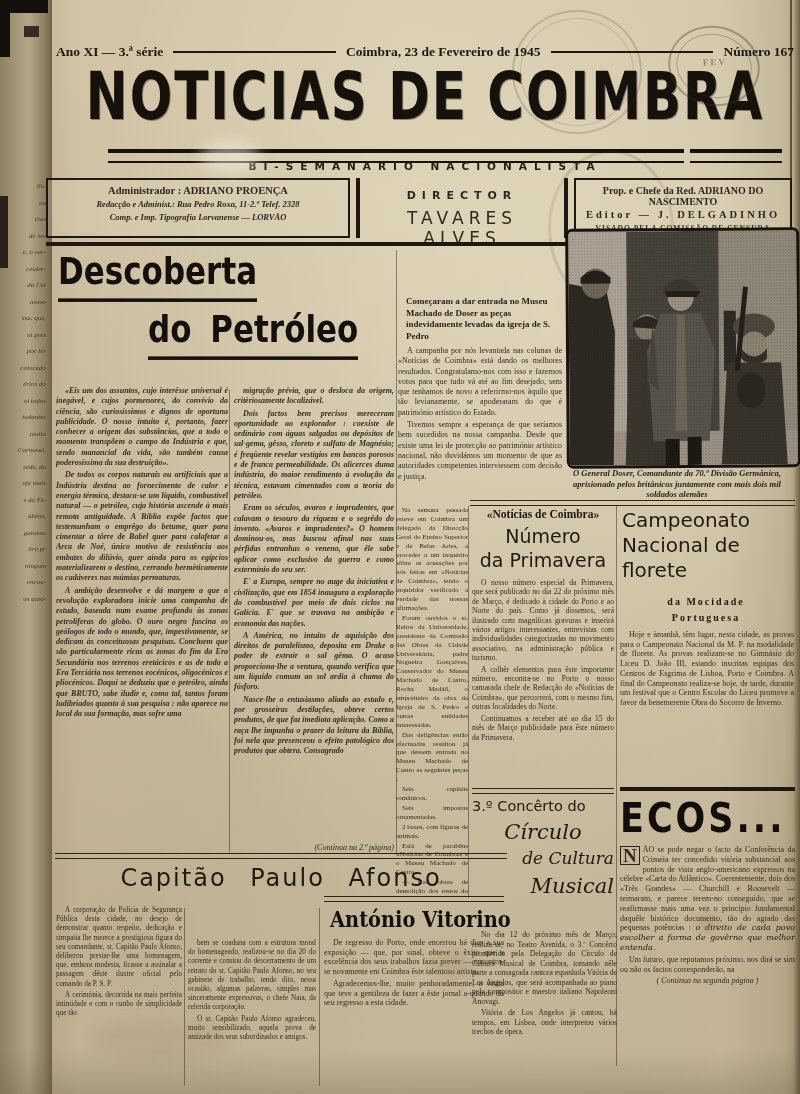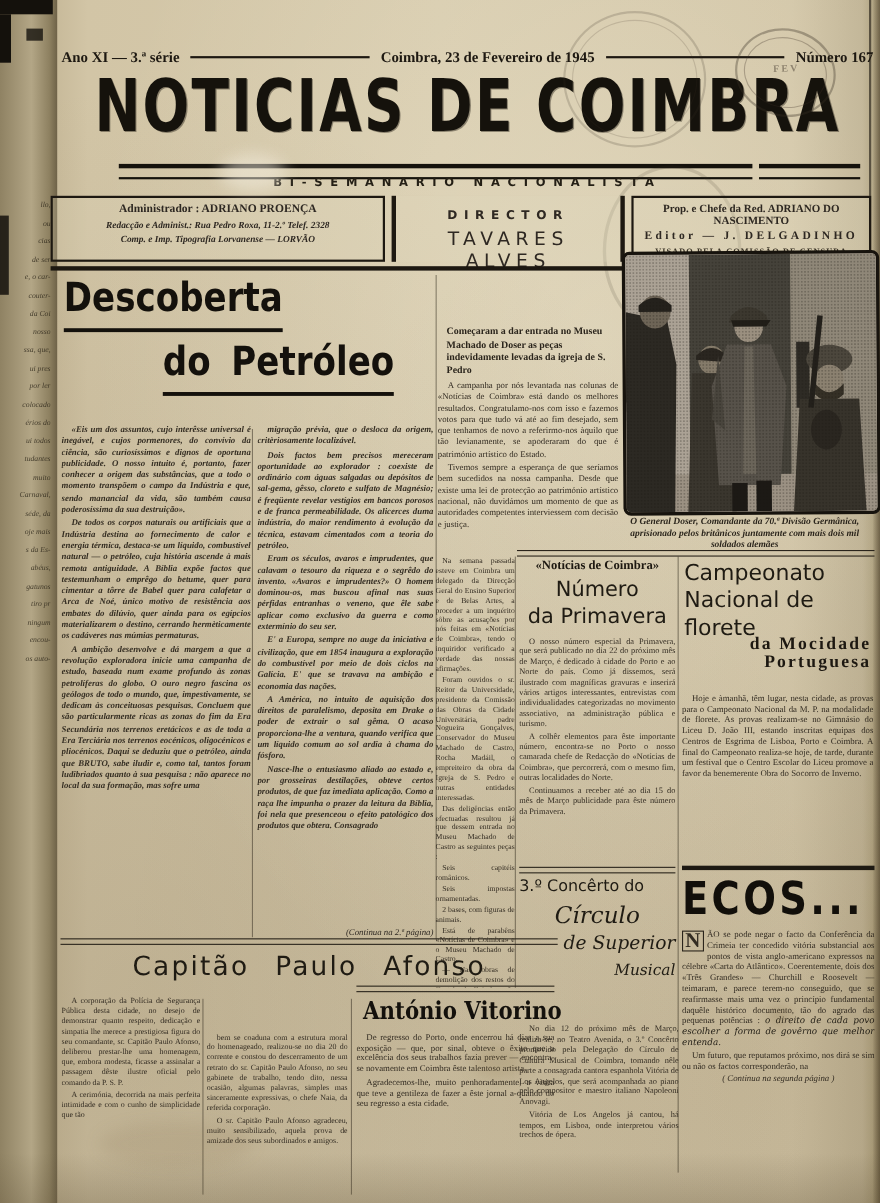--- a/index.html
+++ b/index.html
@@ -250,21 +250,21 @@
       <p>O nosso número especial da Primavera, que será publicado no dia 22 do próximo mês de Março, é dedicado à cidade do Porto e ao Norte do país. Como já dissemos, será ilustrado com magníficas gravuras e inserirá vários artigos interessantes, entrevistas com individualidades categorizadas no movimento associativo, na administração pública e turismo.</p>
       <p>A colhêr elementos para êste importante número, encontra-se no Porto o nosso camarada chefe de Redacção do «Notícias de Coimbra», que percorrerá, com o mesmo fim, outras localidades do Norte.</p>
       <p>Continuamos a receber até ao dia 15 do mês de Março publicidade para êste número da Primavera.</p>
     </div>
 
   <div class="abs hl-light" style="left:622px;top:508px;font-size:20px;line-height:25px;">
     <div>Campeonato</div>
     <div>Nacional de</div>
     <div>florete</div>
   </div>
-  <div class="abs" style="left:620px;top:578px;width:172px;text-align:right;font-weight:bold;font-size:16px;line-height:16px;letter-spacing:2px;color:#1d1811;">
+  <div class="abs" style="left:620px;top:594px;width:172px;text-align:center;font-weight:bold;font-size:10px;line-height:16px;letter-spacing:2px;color:#1d1811;">
     <div>da Mocidade</div>
     <div>Portuguesa</div>
   </div>
   <div class="abs col" style="left:620px;top:630px;width:174px;height:152px;font-size:8px;line-height:9.7px;">
       <p>Hoje e àmanhã, têm lugar, nesta cidade, as provas para o Campeonato Nacional da M. P. na modalidade de florete. As provas realizam-se no Gimnásio do Liceu D. João III, estando inscritas equipas dos Centros de Esgrima de Lisboa, Porto e Coimbra. A final do Campeonato realiza-se hoje, de tarde, durante um festival que o Centro Escolar do Liceu promove a favor da benemerente Obra do Socorro de Inverno.</p>
     </div>
 
   <div class="abs hthick" style="left:620px;top:787px;width:175px;height:4px;"></div>
   <div class="abs ecos-title" style="left:620px;top:794px;">ECOS...</div>
   <div class="abs col" style="left:620px;top:845px;width:175px;height:200px;font-size:8px;line-height:9.8px;">
@@ -293,22 +293,22 @@
   <div class="abs vit-title" style="left:330px;top:906px;">António Vitorino</div>
   <div class="abs col" style="left:324px;top:938px;width:180px;height:156px;font-size:8px;line-height:9.7px;">
       <p>De regresso do Porto, onde encerrou há dias a sua exposição — que, por sinal, obteve o êxito que a excelência dos seus trabalhos fazia prever — encontra-se novamente em Coimbra êste talentoso artista.</p>
       <p>Agradecemos-lhe, muito penhoradamente, a visita que teve a gentileza de fazer a êste jornal a-quando do seu regresso a esta cidade.</p>
     </div>
 
   <div class="abs hrule2" style="left:472px;top:788px;width:142px;"></div>
   <div class="abs" style="left:472px;top:798px;width:142px;">
     <div class="hl-light" style="font-size:14.5px;">3.º Concêrto do</div>
     <div class="serif-it" style="font-size:21px;text-align:center;margin-top:6px;">Círculo</div>
-    <div class="serif-it" style="font-size:17px;text-align:right;margin-top:4px;">de Superior</div>
-    <div class="serif-it" style="font-size:14px;text-align:right;margin-top:6px;">Musical</div>
+    <div class="serif-it" style="font-size:17px;text-align:right;margin-top:4px;">de Cultura</div>
+    <div class="serif-it" style="font-size:21px;text-align:right;margin-top:6px;">Musical</div>
   </div>
   <div class="abs col" style="left:472px;top:930px;width:145px;height:158px;font-size:7.6px;line-height:9.5px;">
       <p>No dia 12 do próximo mês de Março, realiza-se, no Teatro Avenida, o 3.º Concêrto promovido pela Delegação do Círculo de Cultura Musical de Coimbra, tomando nêle parte a consagrada cantora espanhola Vitória de Los Angelos, que será acompanhada ao piano pelo compositor e maestro italiano Napoleoni Anovagi.</p>
       <p>Vitória de Los Angelos já cantou, há tempos, em Lisboa, onde interpretou vários trechos de ópera.</p>
     </div>
 
   <div class="abs stain" style="left:430px;top:950px;width:46px;height:30px;background:rgba(130,105,60,0.18);"></div>
   <div class="abs stain" style="left:700px;top:916px;width:18px;height:14px;background:rgba(110,85,45,0.35);"></div>
   <div class="abs stain" style="left:200px;top:140px;width:60px;height:34px;background:rgba(245,240,225,0.5);"></div>
   <div class="abs stain" style="left:90px;top:1020px;width:140px;height:40px;background:rgba(120,98,62,0.12);"></div>

